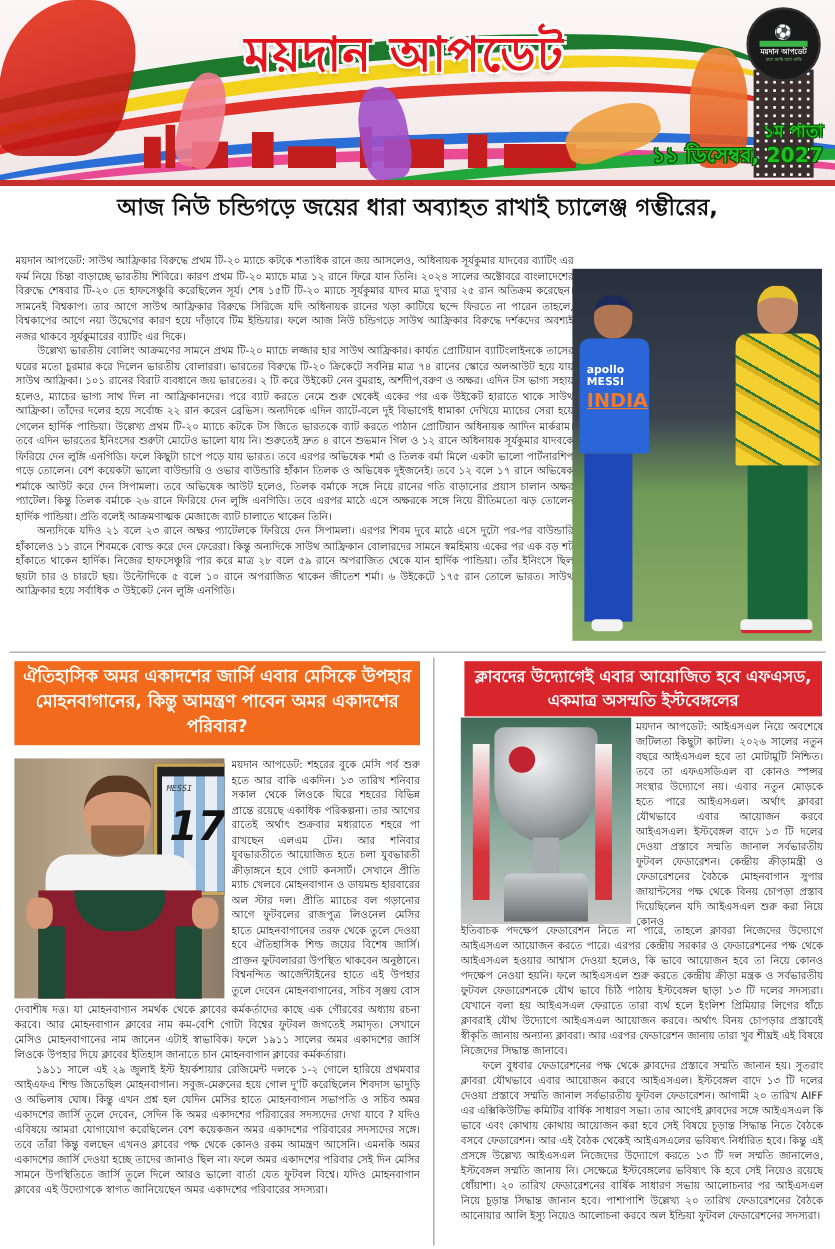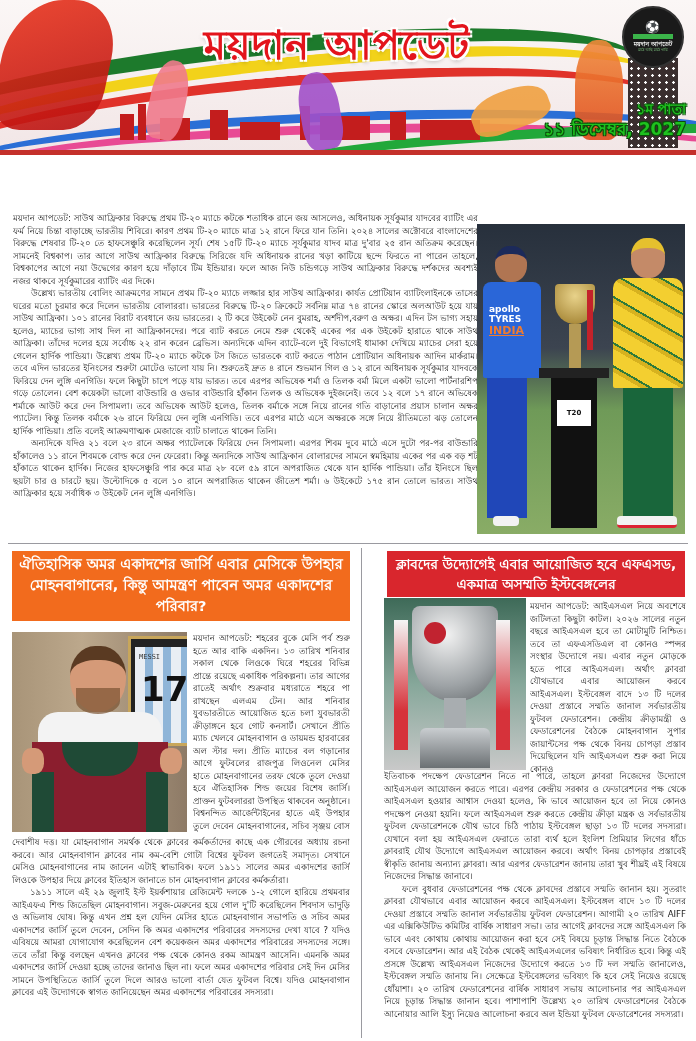--- a/index.html
+++ b/index.html
@@ -80,21 +80,21 @@
   .lead-body { position: absolute; left: 13px; top: 212px; width: 465px; height: 322px; overflow: hidden; }
   .lead-photo {
     position: absolute; left: 477px; top: 224px; width: 208px; height: 310px; overflow: hidden;
     background: linear-gradient(180deg, #27303c 0%, #3c4450 40%, #6f9a58 60%, #89ac66 100%);
   }
   .lp-ind { position: absolute; left: 6px; top: 22px; width: 58px; height: 284px; }
   .lp-ind .head { position: absolute; left: 12px; top: 0; width: 32px; height: 36px; background: #b07552; border-radius: 45%; border-top: 8px solid #1c2a5a; }
   .lp-ind .shirt { position: absolute; left: 0; top: 36px; width: 58px; height: 96px; background: #2a66d8; border-radius: 8px 8px 2px 2px; }
   .lp-ind .shirt span { position: absolute; left: 6px; font-size: 9px; font-weight: bold; color: #fff; }
   .lp-ind .shirt .s1 { top: 22px; }
-  .lp-ind .shirt .s2 { top: 42px; color: #f07b2e; font-size: 11px; text-decoration: underline; }
+  .lp-ind .shirt .s2 { top: 42px; color: #f07b2e; font-size: 16px; text-decoration: underline; }
   .lp-ind .pants { position: absolute; left: 4px; top: 132px; width: 40px; height: 140px; background: #2047b8; }
   .lp-ind .shoe { position: absolute; left: 10px; top: 270px; width: 26px; height: 10px; background: #f2f2f2; border-radius: 4px; }
   .lp-sa { position: absolute; left: 136px; top: 14px; width: 70px; height: 294px; }
   .lp-sa .head { position: absolute; left: 18px; top: 0; width: 34px; height: 40px; background: #c48a68; border-radius: 45%; border-top: 10px solid #e5c02e; }
   .lp-sa .shirt { position: absolute; left: 0; top: 40px; width: 70px; height: 110px; border-radius: 10px 10px 2px 2px;
                   background: repeating-linear-gradient(30deg, #f3cf30 0 14px, #d7b21f 14px 18px, #2f7a3a 18px 20px); }
   .lp-sa .pants { position: absolute; left: 10px; top: 150px; width: 50px; height: 130px; background: #19663b; }
   .lp-sa .shoe { position: absolute; left: 4px; top: 278px; width: 60px; height: 12px; background: #f2f2f2; border-radius: 4px; border-bottom: 3px solid #d23; }
   .lp-trophy { position: absolute; left: 62px; top: 60px; width: 70px; height: 246px; }
   .lp-trophy .cup { position: absolute; left: 16px; top: 0; width: 40px; height: 40px; background: radial-gradient(circle at 50% 30%, #e8d28a, #9c7b2a); border-radius: 4px 4px 50% 50%; }
@@ -109,21 +109,21 @@
 
   
   .messi-head {
     position: absolute; left: 12px; top: 551px; width: 338px; height: 70px; background: #f26b1d;
     color: #fff; font-weight: bold; font-size: 14.5px; line-height: 21px; text-align: center; padding-top: 3px;
   }
   .messi-photo {
     position: absolute; left: 12px; top: 632px; width: 175px; height: 200px; overflow: hidden;
     background: linear-gradient(90deg, #a89478 0%, #bca88c 40%, #8d7a66 100%);
   }
-  .mp-frame { position: absolute; left: 116px; top: 4px; width: 70px; height: 110px; background: #222; border: 3px solid #c8a65a; }
+  .mp-frame { position: absolute; left: 116px; top: 4px; width: 70px; height: 110px; background: #222; border: 3px solid #c8a65a; font-style: italic; }
   .mp-frame .jersey { position: absolute; left: 4px; top: 8px; width: 60px; height: 96px;
                        background: repeating-linear-gradient(90deg, #e9eef4 0 10px, #8fb5d8 10px 18px); }
   .mp-frame .jn { position: absolute; left: 8px; top: 14px; font-size: 7px; color: #333; font-family: "DejaVu Sans Mono", monospace; }
   .mp-frame .jnum { position: absolute; left: 10px; top: 30px; font-size: 34px; font-weight: bold; color: #111; }
   .mp-head { position: absolute; left: 58px; top: 14px; width: 56px; height: 66px; background: #d59a78; border-radius: 45% 45% 50% 50%; border-top: 14px solid #5a3a22; }
   .mp-beard { position: absolute; left: 64px; top: 56px; width: 44px; height: 26px; background: #7a5232; border-radius: 0 0 50% 50%; opacity: 0.7; }
   .mp-body { position: absolute; left: 26px; top: 80px; width: 124px; height: 130px; background: #f3f3f3; border-radius: 20px 20px 0 0; }
   .mp-shirt { position: absolute; left: 20px; top: 110px; width: 136px; height: 100px; background: #8b1e2e; }
   .mp-shirt .collar { position: absolute; left: 30px; top: 0; width: 76px; height: 34px; background: #1f4a36; border-radius: 0 0 30px 30px; }
   .mp-shirt .sl { position: absolute; top: 30px; width: 22px; height: 70px; background: #1f4a36; }
@@ -181,46 +181,38 @@
     <span class="ltag">মাঠে আছি মাঠে থাকি</span>
   </div>
 
   <div class="page-label">১ম পাতা</div>
   <div class="date-label">১১ ডিসেম্বর, 2027</div>
 </header>
 <div class="mast-bar"></div>
 
 <article>
   <h2 class="lead-headline">
-    <br>
+    <span>আজ নিউ চন্ডিগড়ে জয়ের ধারা অব্যাহত রাখাই চ্যালেঞ্জ গম্ভীরের,</span><br>
   </h2>
 
   <div class="lead-body body-text">
     <p>ময়দান আপডেট: সাউথ আফ্রিকার বিরুদ্ধে প্রথম টি-২০ ম্যাচে কটকে শতাধিক রানে জয় আসলেও, অধিনায়ক সূর্যকুমার যাদবের ব্যাটিং এর ফর্ম নিয়ে চিন্তা বাড়াচ্ছে ভারতীয় শিবিরে। কারণ প্রথম টি-২০ ম্যাচে মাত্র ১২ রানে ফিরে যান তিনি। ২০২৪ সালের অক্টোবরে বাংলাদেশের বিরুদ্ধে শেষবার টি-২০ তে হাফসেঞ্চুরি করেছিলেন সূর্য। শেষ ১৫টি টি-২০ ম্যাচে সূর্যকুমার যাদব মাত্র দু'বার ২৫ রান অতিক্রম করেছেন। সামনেই বিশ্বকাপ। তার আগে সাউথ আফ্রিকার বিরুদ্ধে সিরিজে যদি অধিনায়ক রানের খড়া কাটিয়ে ছন্দে ফিরতে না পারেন তাহলে, বিশ্বকাপের আগে নয়া উদ্বেগের কারণ হয়ে দাঁড়াবে টিম ইন্ডিয়ার। ফলে আজ নিউ চন্ডিগড়ে সাউথ আফ্রিকার বিরুদ্ধে দর্শকদের অবশ্যই নজর থাকবে সূর্যকুমারের ব্যাটিং এর দিকে।</p>
     <p class="indent">উল্লেখ্য ভারতীয় বোলিং আক্রমণের সামনে প্রথম টি-২০ ম্যাচে লজ্জার হার সাউথ আফ্রিকার। কার্যত প্রোটিয়ান ব্যাটিংলাইনকে তাসের ঘরের মতো চুরমার করে দিলেন ভারতীয় বোলাররা। ভারতের বিরুদ্ধে টি-২০ ক্রিকেটে সর্বনিম্ন মাত্র ৭৪ রানের স্কোরে অলআউট হয়ে যায় সাউথ আফ্রিকা। ১০১ রানের বিরাট ব্যবধানে জয় ভারতের। ২ টি করে উইকেট নেন বুমরাহ, অর্শদীপ,বরুণ ও অক্ষর। এদিন টস ভাগ্য সহায় হলেও, ম্যাচের ভাগ্য সাথ দিল না আফ্রিকানদের। পরে ব্যাট করতে নেমে শুরু থেকেই একের পর এক উইকেট হারাতে থাকে সাউথ আফ্রিকা। তাঁদের দলের হয়ে সর্বোচ্চ ২২ রান করেন ব্রেভিস। অন্যদিকে এদিন ব্যাটে-বলে দুই বিভাগেই ধামাকা দেখিয়ে ম্যাচের সেরা হয়ে গেলেন হার্দিক পান্ডিয়া। উল্লেখ্য প্রথম টি-২০ ম্যাচে কটকে টস জিতে ভারতকে ব্যাট করতে পাঠান প্রোটিয়ান অধিনায়ক আদিন মার্করাম। তবে এদিন ভারতের ইনিংসের শুরুটা মোটেও ভালো যায় নি। শুরুতেই দ্রুত ৪ রানে শুভমান গিল ও ১২ রানে অধিনায়ক সূর্যকুমার যাদবকে ফিরিয়ে দেন লুঙ্গি এনগিডি। ফলে কিছুটা চাপে পড়ে যায় ভারত। তবে এরপর অভিষেক শর্মা ও তিলক বর্মা মিলে একটা ভালো পার্টনারশিপ গড়ে তোলেন। বেশ কয়েকটা ভালো বাউন্ডারি ও ওভার বাউন্ডারি হাঁকান তিলক ও অভিষেক দুইজনেই। তবে ১২ বলে ১৭ রানে অভিষেক শর্মাকে আউট করে দেন সিপামলা। তবে অভিষেক আউট হলেও, তিলক বর্মাকে সঙ্গে নিয়ে রানের গতি বাড়ানোর প্রয়াস চালান অক্ষর প্যাটেল। কিন্তু তিলক বর্মাকে ২৬ রানে ফিরিয়ে দেন লুঙ্গি এনগিডি। তবে এরপর মাঠে এসে অক্ষরকে সঙ্গে নিয়ে রীতিমতো ঝড় তোলেন হার্দিক পান্ডিয়া। প্রতি বলেই আক্রমণাত্মক মেজাজে ব্যাট চালাতে থাকেন তিনি।</p>
     <p class="indent">অন্যদিকে যদিও ২১ বলে ২৩ রানে অক্ষর প্যাটেলকে ফিরিয়ে দেন সিপামলা। এরপর শিবম দুবে মাঠে এসে দুটো পর-পর বাউন্ডারি হাঁকালেও ১১ রানে শিবমকে বোল্ড করে দেন ফেরেরা। কিন্তু অন্যদিকে সাউথ আফ্রিকান বোলারদের সামনে স্বমহিমায় একের পর এক বড় শট হাঁকাতে থাকেন হার্দিক। নিজের হাফসেঞ্চুরি পার করে মাত্র ২৮ বলে ৫৯ রানে অপরাজিত থেকে যান হার্দিক পান্ডিয়া। তাঁর ইনিংসে ছিল ছয়টা চার ও চারটে ছয়। উল্টোদিকে ৫ বলে ১০ রানে অপরাজিত থাকেন জীতেশ শর্মা। ৬ উইকেটে ১৭৫ রান তোলে ভারত। সাউথ আফ্রিকার হয়ে সর্বাধিক ৩ উইকেট নেন লুঙ্গি এনগিডি।</p>
   </div>
 
   <figure class="lead-photo" title="Suryakumar Yadav and Aiden Markram with the T20 series trophy">
     <div class="lp-ind">
       <div class="head"></div>
       <div class="shirt">
-        <span class="s1">apollo TYRES</span>
+        <span class="s1">apollo MESSI</span>
         <span class="s2">INDIA</span>
       </div>
       <div class="pants"></div>
       <div class="shoe"></div>
-    </div>
-    <div class="lp-trophy">
-      <div class="cup"></div>
-      <div class="ribbon"></div>
-      <div class="stem"></div>
-      <div class="top"></div>
-      <div class="ped"></div>
-      <div class="badge">T20</div>
     </div>
     <div class="lp-sa">
       <div class="head"></div>
       <div class="shirt"></div>
       <div class="pants"></div>
       <div class="shoe"></div>
     </div>
   </figure>
 </article>
 

